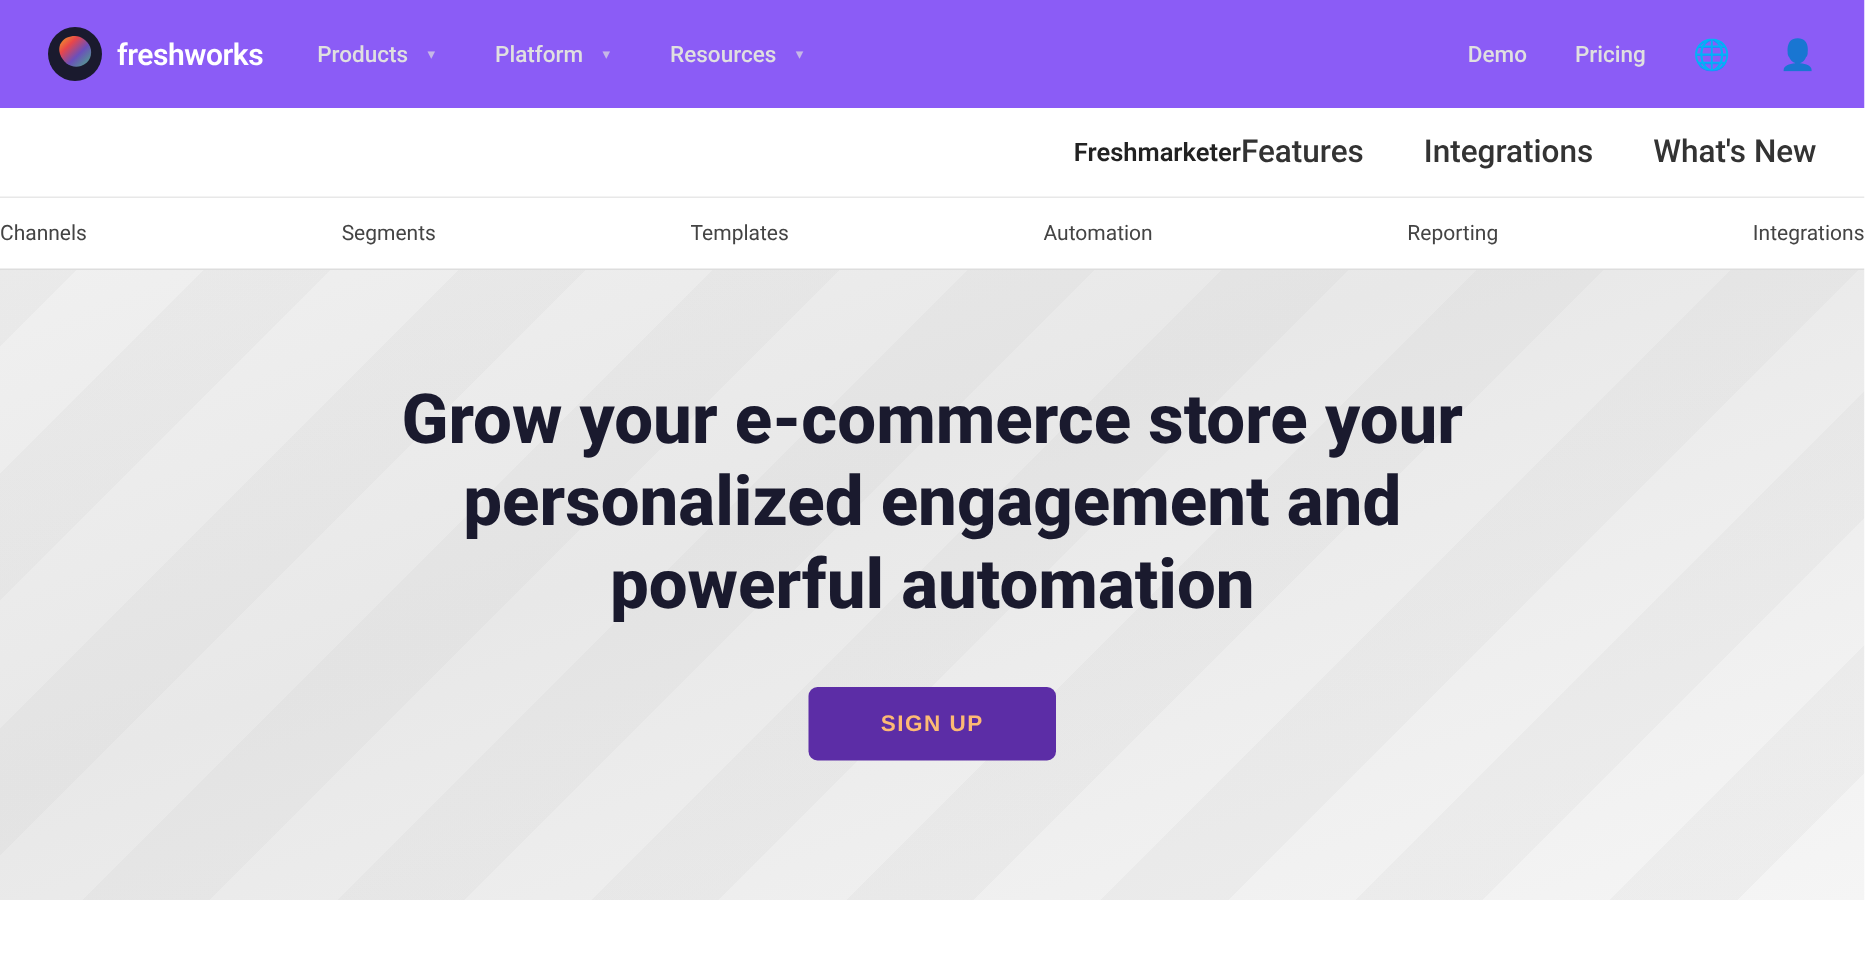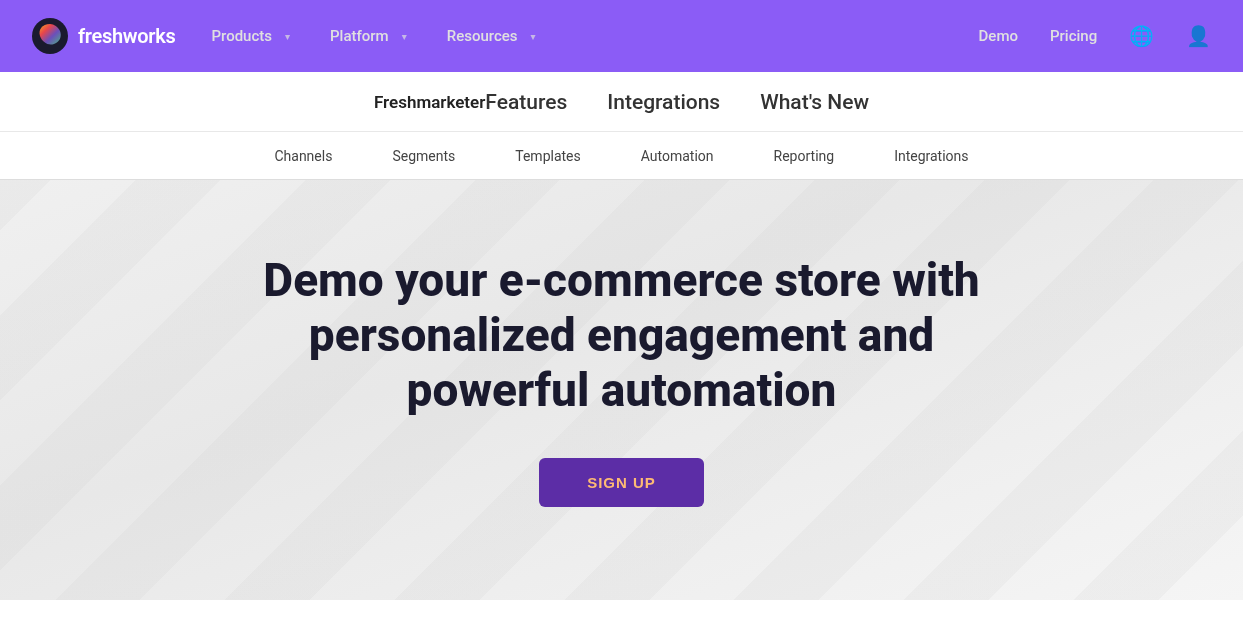--- a/index.html
+++ b/index.html
@@ -90,21 +90,21 @@
     }
 
     
     .secondary-nav {
       background: #fff;
       border-bottom: 1px solid #e8e8e8;
       display: flex;
       align-items: center;
       padding: 0 32px;
       height: 60px;
-      justify-content: center;
+      justify-content: flex-end;
     }
     .brand-name {
       font-size: 17px;
       font-weight: 600;
       color: #222;
     }
     .secondary-nav-right {
       display: flex;
       align-items: center;
       gap: 40px;
@@ -115,21 +115,21 @@
       font-weight: 500;
       cursor: pointer;
     }
 
     
     .tertiary-nav {
       background: #fff;
       border-bottom: 1px solid #ddd;
       display: flex;
       align-items: center;
-      justify-content: center;
+      justify-content: space-between;
       gap: 60px;
       height: 48px;
     }
     .tertiary-nav-item {
       font-size: 14px;
       color: #444;
       font-weight: 400;
       cursor: pointer;
     }
 
@@ -240,15 +240,15 @@
 <nav class="tertiary-nav">
   <span class="tertiary-nav-item">Channels</span>
   <span class="tertiary-nav-item">Segments</span>
   <span class="tertiary-nav-item">Templates</span>
   <span class="tertiary-nav-item">Automation</span>
   <span class="tertiary-nav-item">Reporting</span>
   <span class="tertiary-nav-item">Integrations</span>
 </nav>
 
 <section class="hero">
-  <h1 class="hero-title">Demo your e-commerce store with personalized engagement and powerful automation</h1>
+  <h1 class="hero-title">Grow your e-commerce store your personalized engagement and powerful automation</h1>
   <button class="signup-btn">SIGN UP</button>
 </section>
 
 </body></html>

